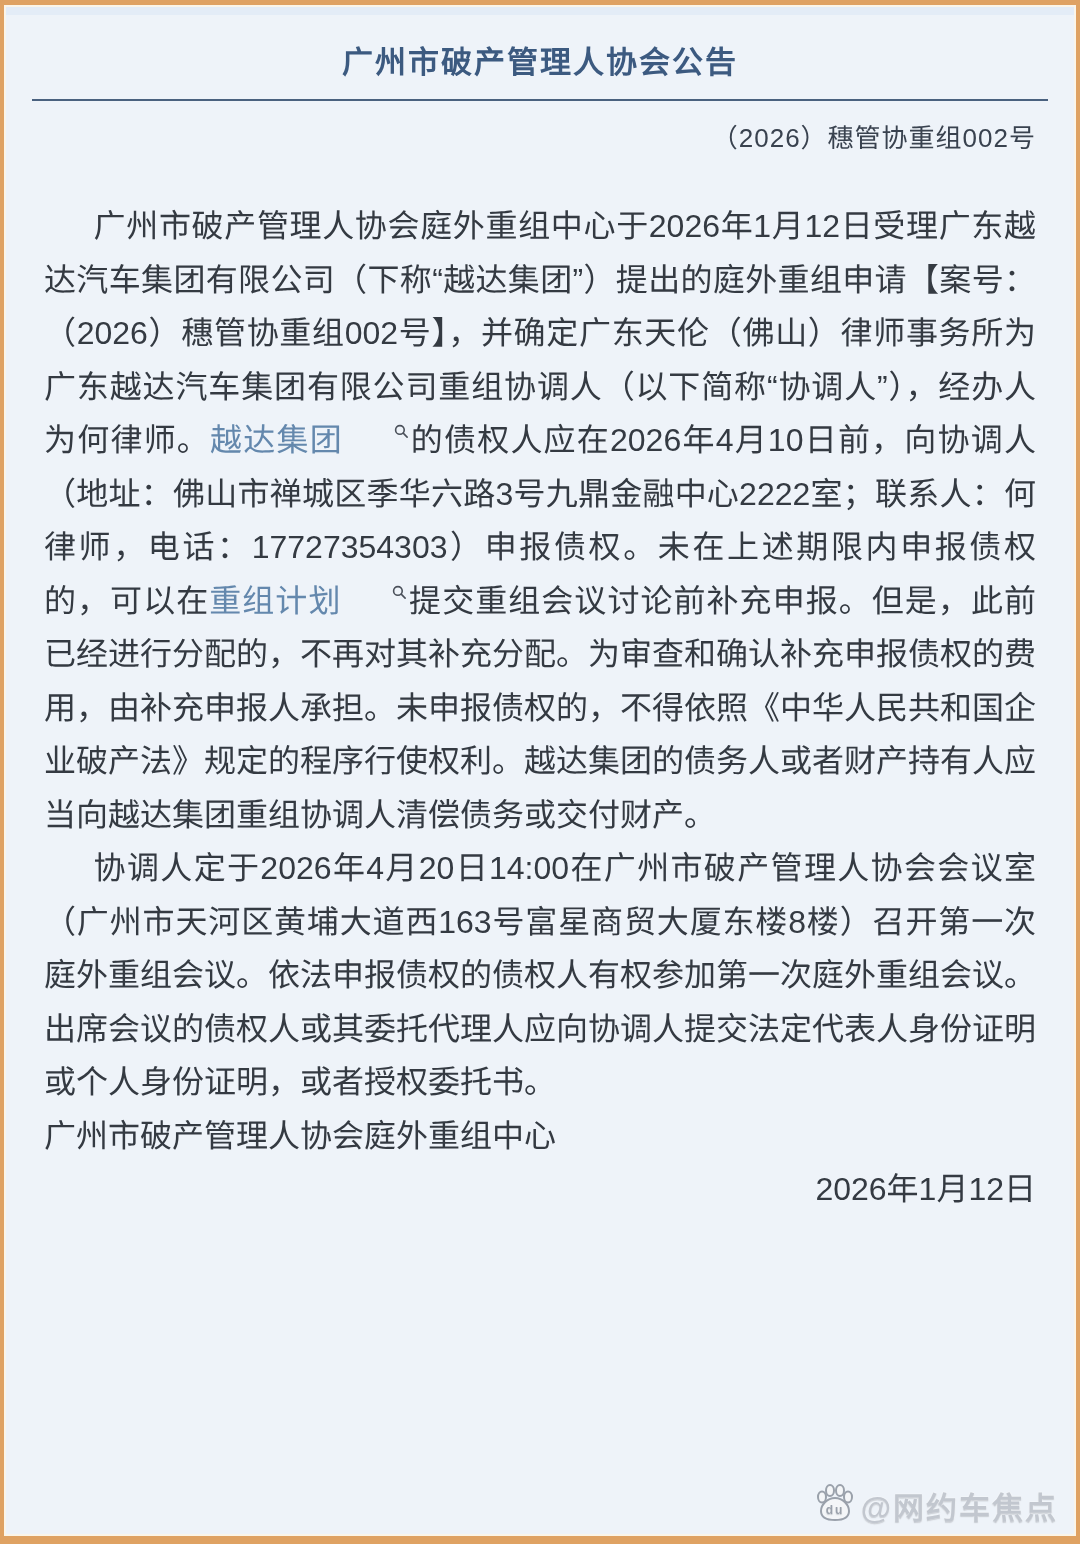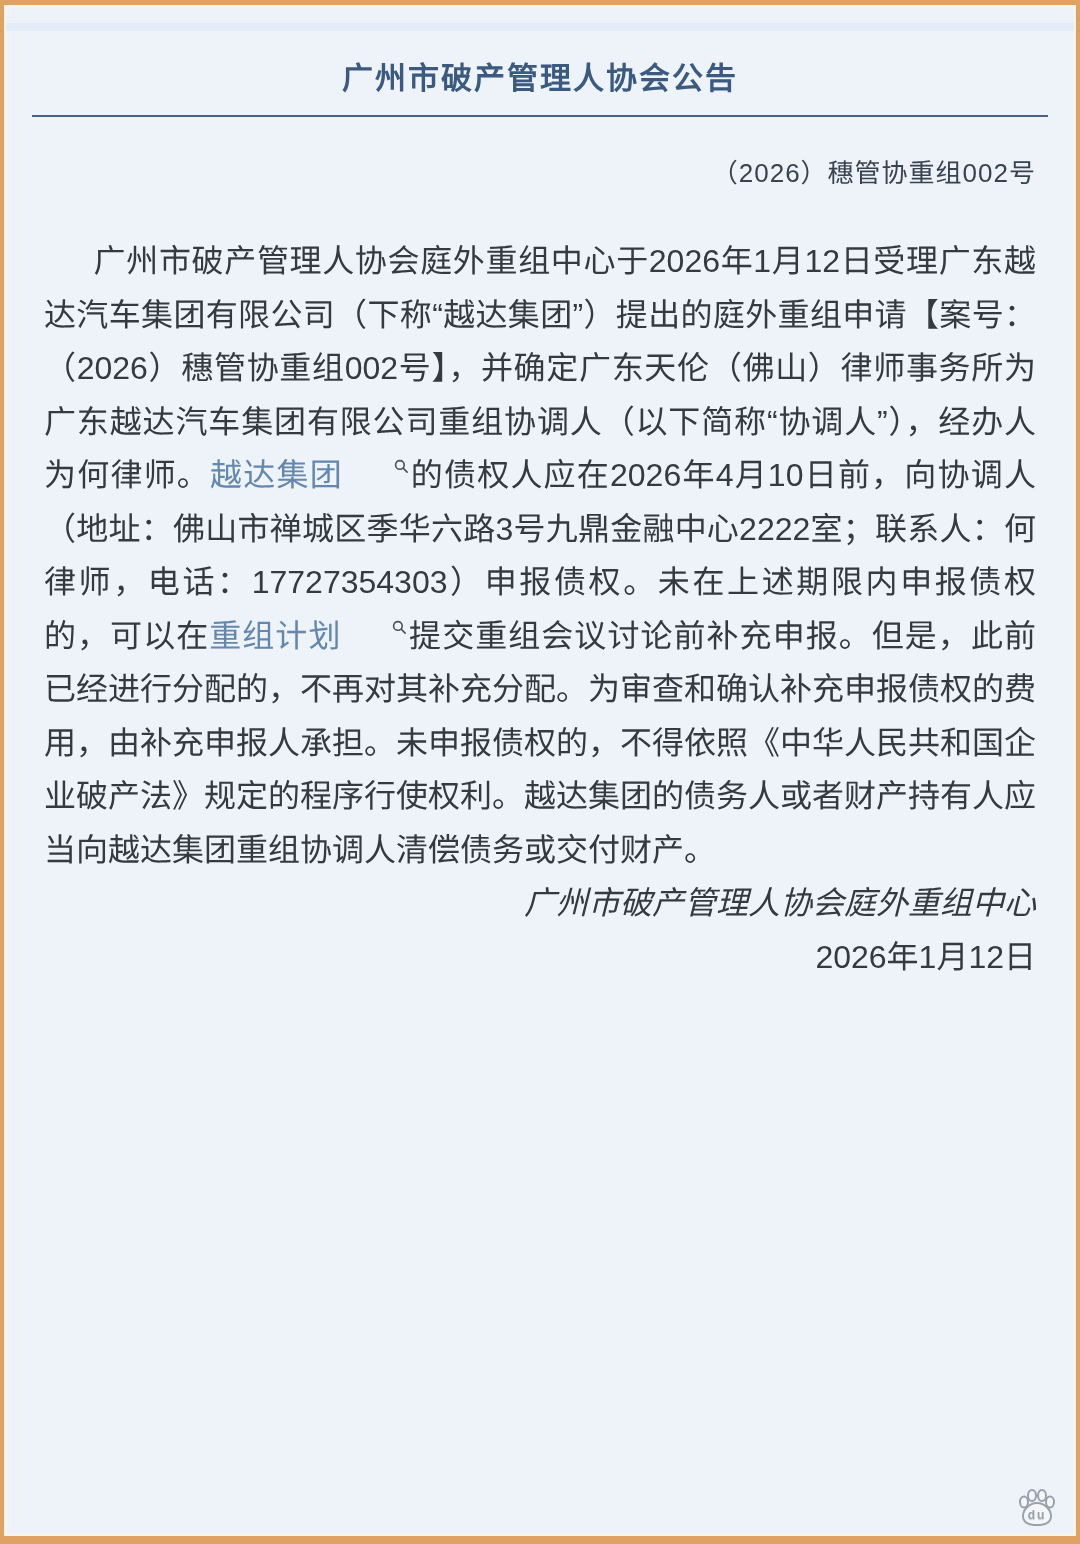--- a/index.html
+++ b/index.html
@@ -16,21 +16,21 @@
   }
   .page {
     position: absolute;
     top: 5px;
     left: 4px;
     right: 4px;
     bottom: 8px;
     background: #eef3f9;
     border: 2px solid #fbf5e9; 
     box-sizing: border-box;
-    padding: 16px 38px;
+    padding: 0 38px;
     overflow: hidden;
   }
   .top-band {
     height: 8px;
     margin: 0 -38px;
     background: #e3ecf7;
   }
   .title {
     margin: 22px 0 0;
     text-align: center;
@@ -38,21 +38,21 @@
     font-weight: 700;
     letter-spacing: 2px;
     color: #3c5a80;
   }
   .divider {
     height: 2px;
     background: #49617f;
     margin: 17px -12px 0 -12px;
   }
   .doc-number {
-    margin-top: 35px;
+    margin-top: 16px;
     text-align: right;
     font-size: 26px;
     color: #39424f;
     letter-spacing: 1px;
   }
   .body-text {
     margin-top: 46px;
     font-size: 32px;
     line-height: 53.5px;
     color: #343a42;
@@ -71,24 +71,23 @@
   .mag {
     display: inline-block;
     vertical-align: 12px;
     line-height: 0;
     margin: 0 1px;
   }
   .closing {
     margin-top: 31px;
   }
   .signature {
-    text-align: right;
+    text-align: left;
     margin-top: 56px;
     text-indent: 0 !important;
-    font-style: italic;
   }
   .date {
     text-align: right;
     margin-top: 3px;
     text-indent: 0 !important;
   }
   .watermark {
     position: absolute;
     right: 16px;
     bottom: 6px;
@@ -120,34 +119,36 @@
   <div class="body-text">
     <p><span>广州市破产管理人协会庭外重组中心于2026年1月12日受理广东越达汽车集团有限公司（下称“越达集团”）提出的庭外重组申请【案号：（2026）穗管协重组002号】，并确定广东天伦（佛山）律师事务所为广东越达汽车集团有限公司重组协调人（以下简称“协调人”），经办人为何律师。</span><a class="inline-link">越达集团</a><span class="mag"><svg width="15" height="15" viewBox="0 0 16 16">
             <circle cx="6.3" cy="6.3" r="4.6" fill="none" stroke="#4a505a" stroke-width="1.7"></circle>
             <line x1="9.8" y1="9.8" x2="14" y2="14" stroke="#4a505a" stroke-width="1.7" stroke-linecap="round"></line>
           </svg></span><span>的债权人应在2026年4月10日前，向协调人（地址：佛山市禅城区季华六路3号九鼎金融中心2222室；联系人：何律师，电话：17727354303）申报债权。未在上述期限内申报债权的，可以在</span><a class="inline-link">重组计划</a><span class="mag"><svg width="15" height="15" viewBox="0 0 16 16">
             <circle cx="6.3" cy="6.3" r="4.6" fill="none" stroke="#4a505a" stroke-width="1.7"></circle>
             <line x1="9.8" y1="9.8" x2="14" y2="14" stroke="#4a505a" stroke-width="1.7" stroke-linecap="round"></line>
           </svg></span><span>提交重组会议讨论前补充申报。但是，此前已经进行分配的，不再对其补充分配。为审查和确认补充申报债权的费用，由补充申报人承担。未申报债权的，不得依照《中华人民共和国企业破产法》规定的程序行使权利。越达集团的债务人或者财产持有人应当向越达集团重组协调人清偿债务或交付财产。</span></p>
 
 
+    <p>协调人定于2026年4月20日14:00在广州市破产管理人协会会议室（广州市天河区黄埔大道西163号富星商贸大厦东楼8楼）召开第一次庭外重组会议。依法申报债权的债权人有权参加第一次庭外重组会议。出席会议的债权人或其委托代理人应向协调人提交法定代表人身份证明或个人身份证明，或者授权委托书。</p>
 
 
     <p class="signature">广州市破产管理人协会庭外重组中心</p>
 
     <p class="date">2026年1月12日</p>
   </div>
 
   <div class="watermark">
     <span class="paw">
       <svg width="42" height="40" viewBox="0 0 42 40">
         <g fill="#f4f6f8" stroke="#9aa1ab" stroke-width="2">
           <ellipse cx="8" cy="14" rx="4" ry="5.5"></ellipse>
           <ellipse cx="34" cy="14" rx="4" ry="5.5"></ellipse>
           <ellipse cx="16" cy="7.5" rx="4" ry="5.5"></ellipse>
           <ellipse cx="26" cy="7.5" rx="4" ry="5.5"></ellipse>
           <path d="M21 15 C13 15 7 22 7 28 C7 34 12 37 21 37 C30 37 35 34 35 28 C35 22 29 15 21 15 Z"></path>
         </g>
         <text x="21" y="31" text-anchor="middle" font-size="12" font-weight="bold" fill="#9aa1ab" font-family="Liberation Sans, sans-serif">du</text>
       </svg>
     </span>
+    <span>@网约车焦点</span>
   </div>
 </div>
 
 </body></html>

